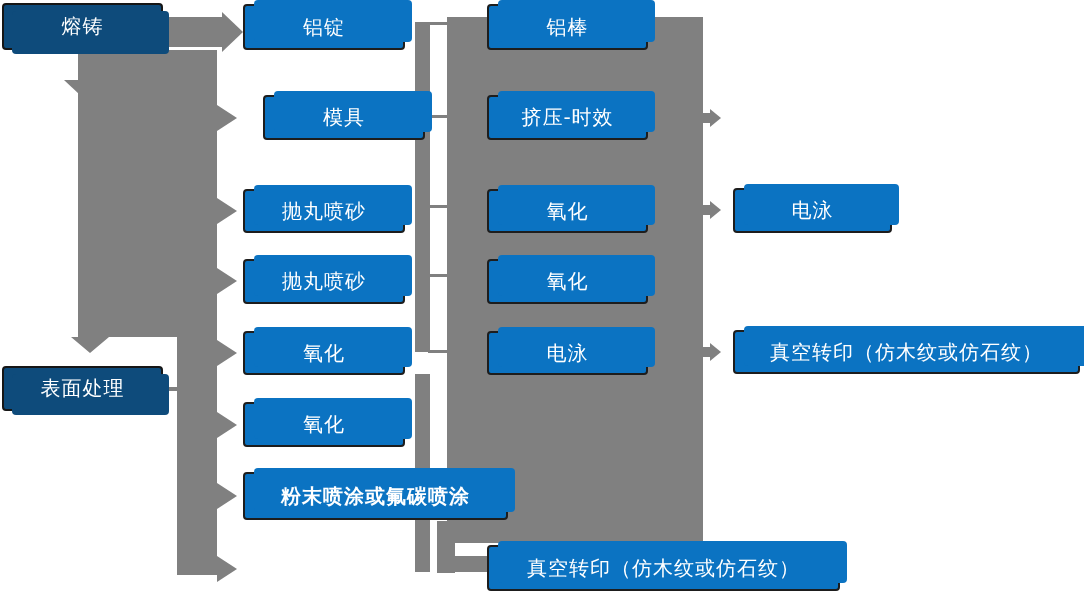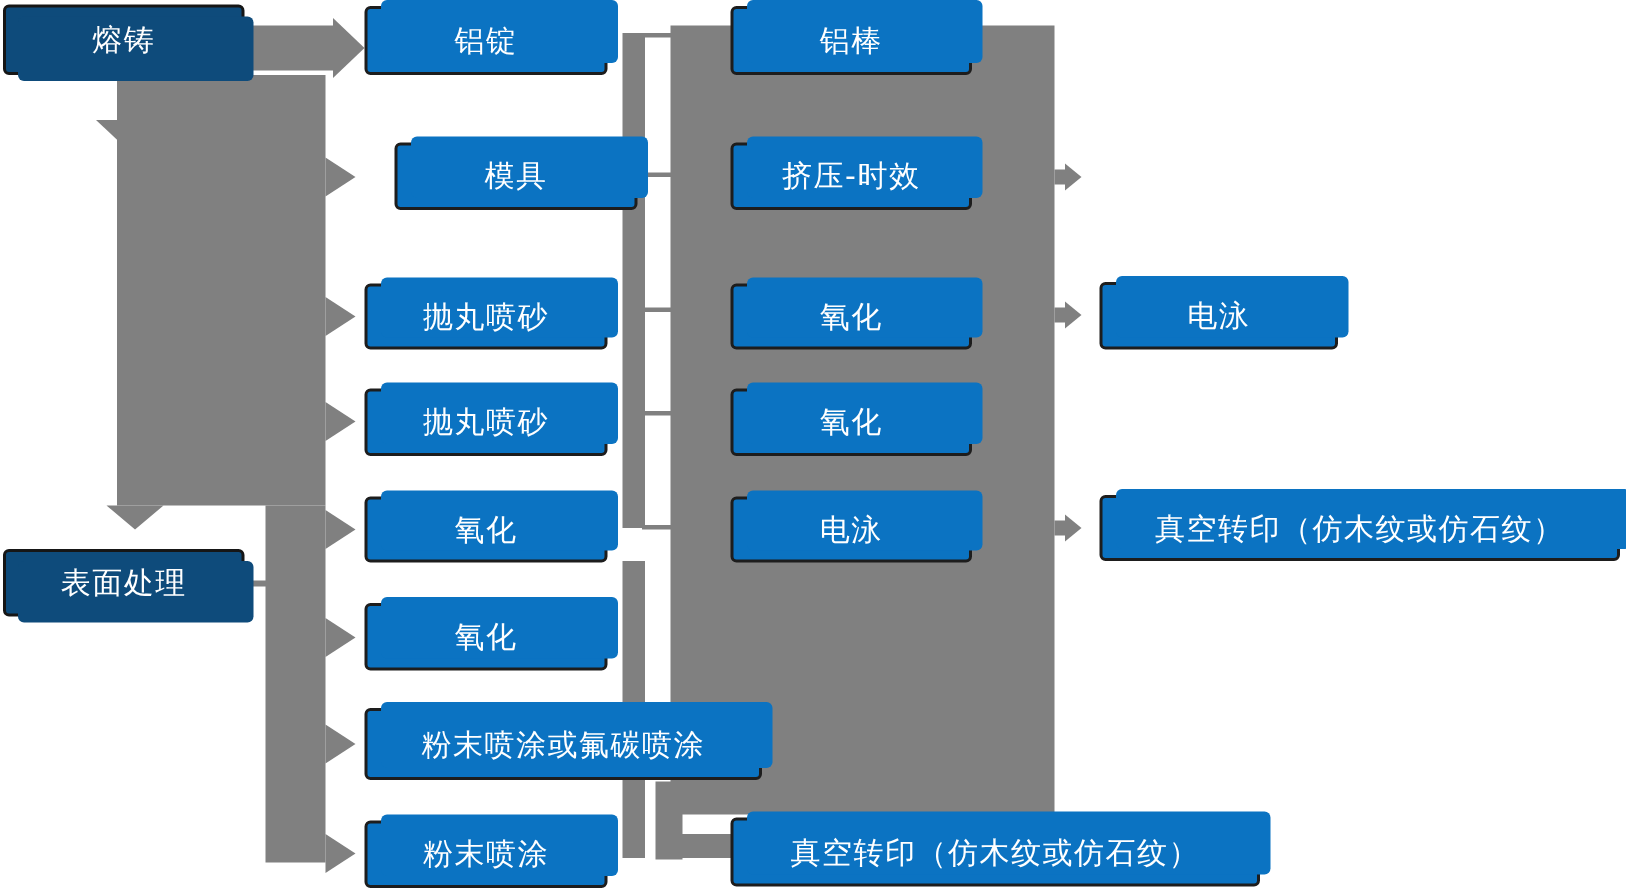--- a/index.html
+++ b/index.html
@@ -62,22 +62,21 @@
 
   <div class="bx bxd" style="left:2px;top:3px;width:161px;height:47px;">熔铸</div>
   <div class="bx" style="left:243px;top:4px;width:162px;height:46px;">铝锭</div>
 
   <div class="bx bxd" style="left:2px;top:366px;width:161px;height:45px;">表面处理</div>
   <div class="bx" style="left:243px;top:95px;width:162px;height:45px;margin-left:20px;">模具</div>
   <div class="bx" style="left:243px;top:189px;width:162px;height:44px;">抛丸喷砂</div>
   <div class="bx" style="left:243px;top:259px;width:162px;height:45px;">抛丸喷砂</div>
   <div class="bx" style="left:243px;top:331px;width:162px;height:44px;">氧化</div>
   <div class="bx" style="left:243px;top:402px;width:162px;height:45px;">氧化</div>
-  <div class="bx" style="left:243px;top:472px;width:265px;height:48px;">粉末喷涂或氟碳喷涂</div>
-  <div class="bx" style="left:243px;top:547px;width:162px;height:45px;">粉末喷涂</div>
+  <div class="bx" style="left:243px;top:472px;width:265px;height:48px;font-weight:bold;">粉末喷涂或氟碳喷涂</div>
 
   <div class="bx" style="left:487px;top:4px;width:161px;height:46px;">铝棒</div>
   <div class="bx" style="left:487px;top:95px;width:161px;height:45px;">挤压-时效</div>
   <div class="bx" style="left:487px;top:189px;width:161px;height:44px;">氧化</div>
   <div class="bx" style="left:487px;top:259px;width:161px;height:45px;">氧化</div>
   <div class="bx" style="left:487px;top:331px;width:161px;height:44px;">电泳</div>
   <div class="bx" style="left:487px;top:545px;width:353px;height:46px;">真空转印（仿木纹或仿石纹）</div>
 
   <div class="bx" style="left:733px;top:188px;width:159px;height:45px;">电泳</div>
   <div class="bx" style="left:733px;top:330px;width:347px;height:44px;">真空转印（仿木纹或仿石纹）</div>

